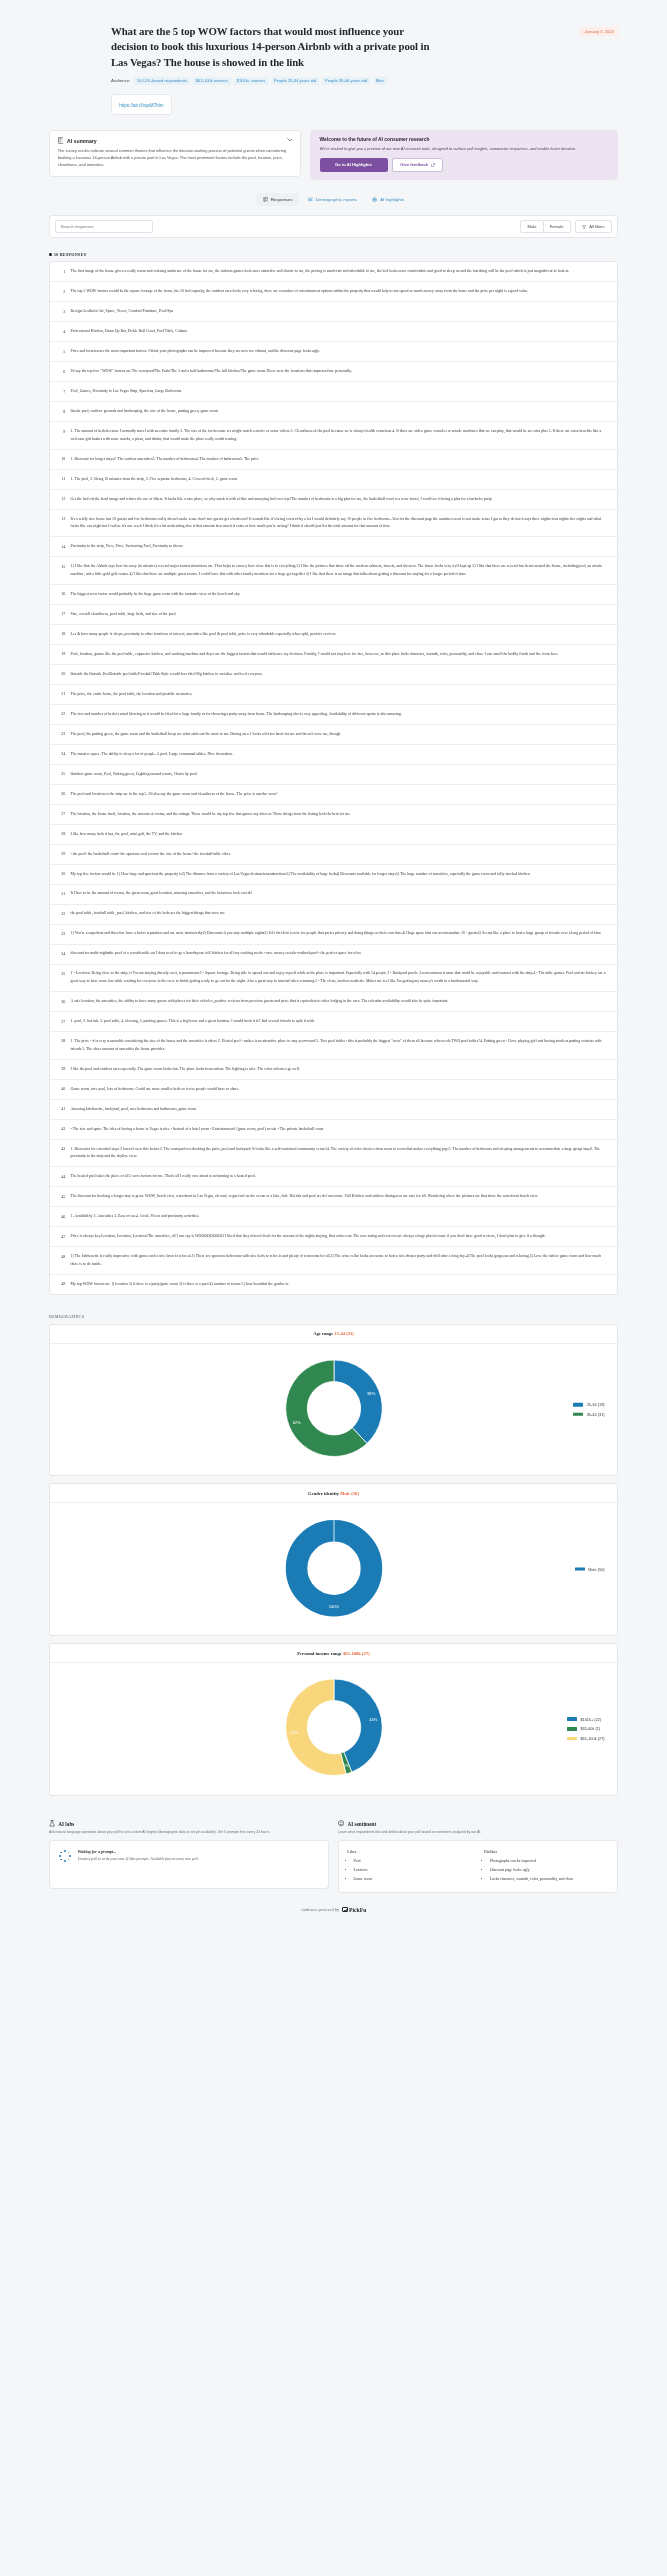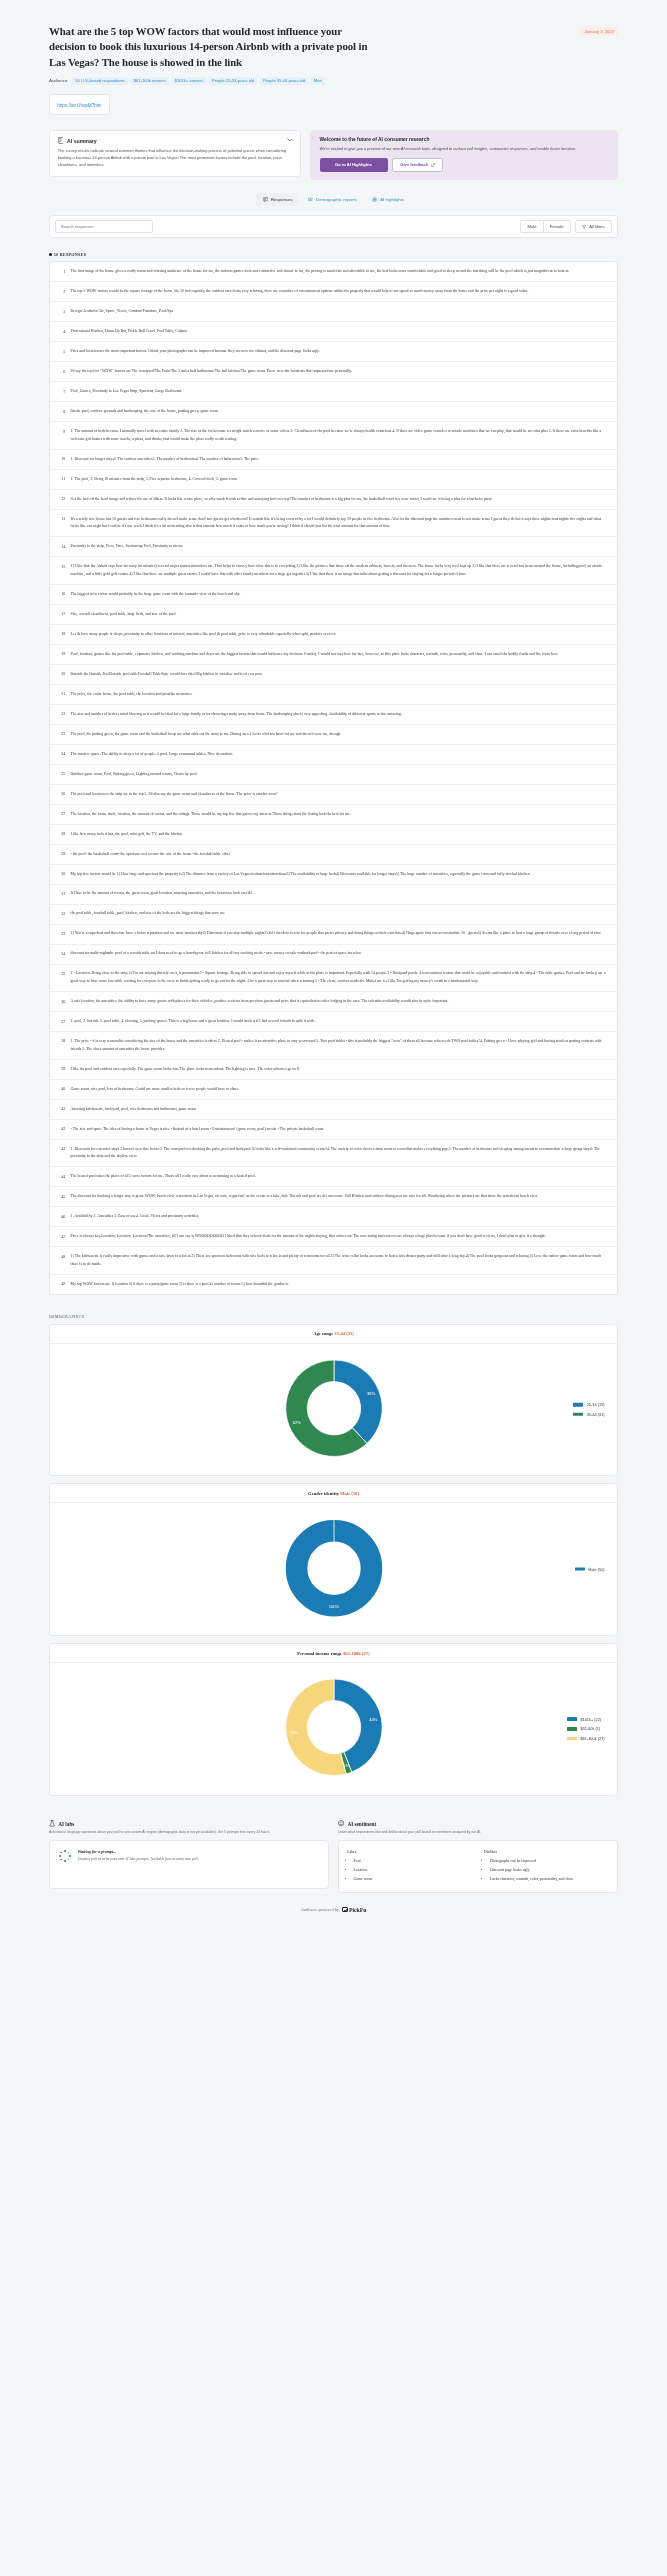--- a/index.html
+++ b/index.html
@@ -7,21 +7,21 @@
   body {
     width:667px;
     background:#f5f6f8;
     font-family:"Liberation Sans", sans-serif;
     color:#2e3338;
     -webkit-font-smoothing:antialiased;
   }
   .page { width:667px; position:relative; padding-bottom:15.5px; }
 
   
-  .header { padding: 24px 49px 0 49px; position:relative; }
+  .header { padding: 24px 49px 0 76px; position:relative;margin-left:35px; }
   .q-title {
     font-family:"Liberation Serif", serif;
     font-size:10.8px;
     font-weight:700;
     line-height:1.42;
     color:#23282d;
     max-width:319px;
     letter-spacing:-0.1px;
   }
   .date-badge {

